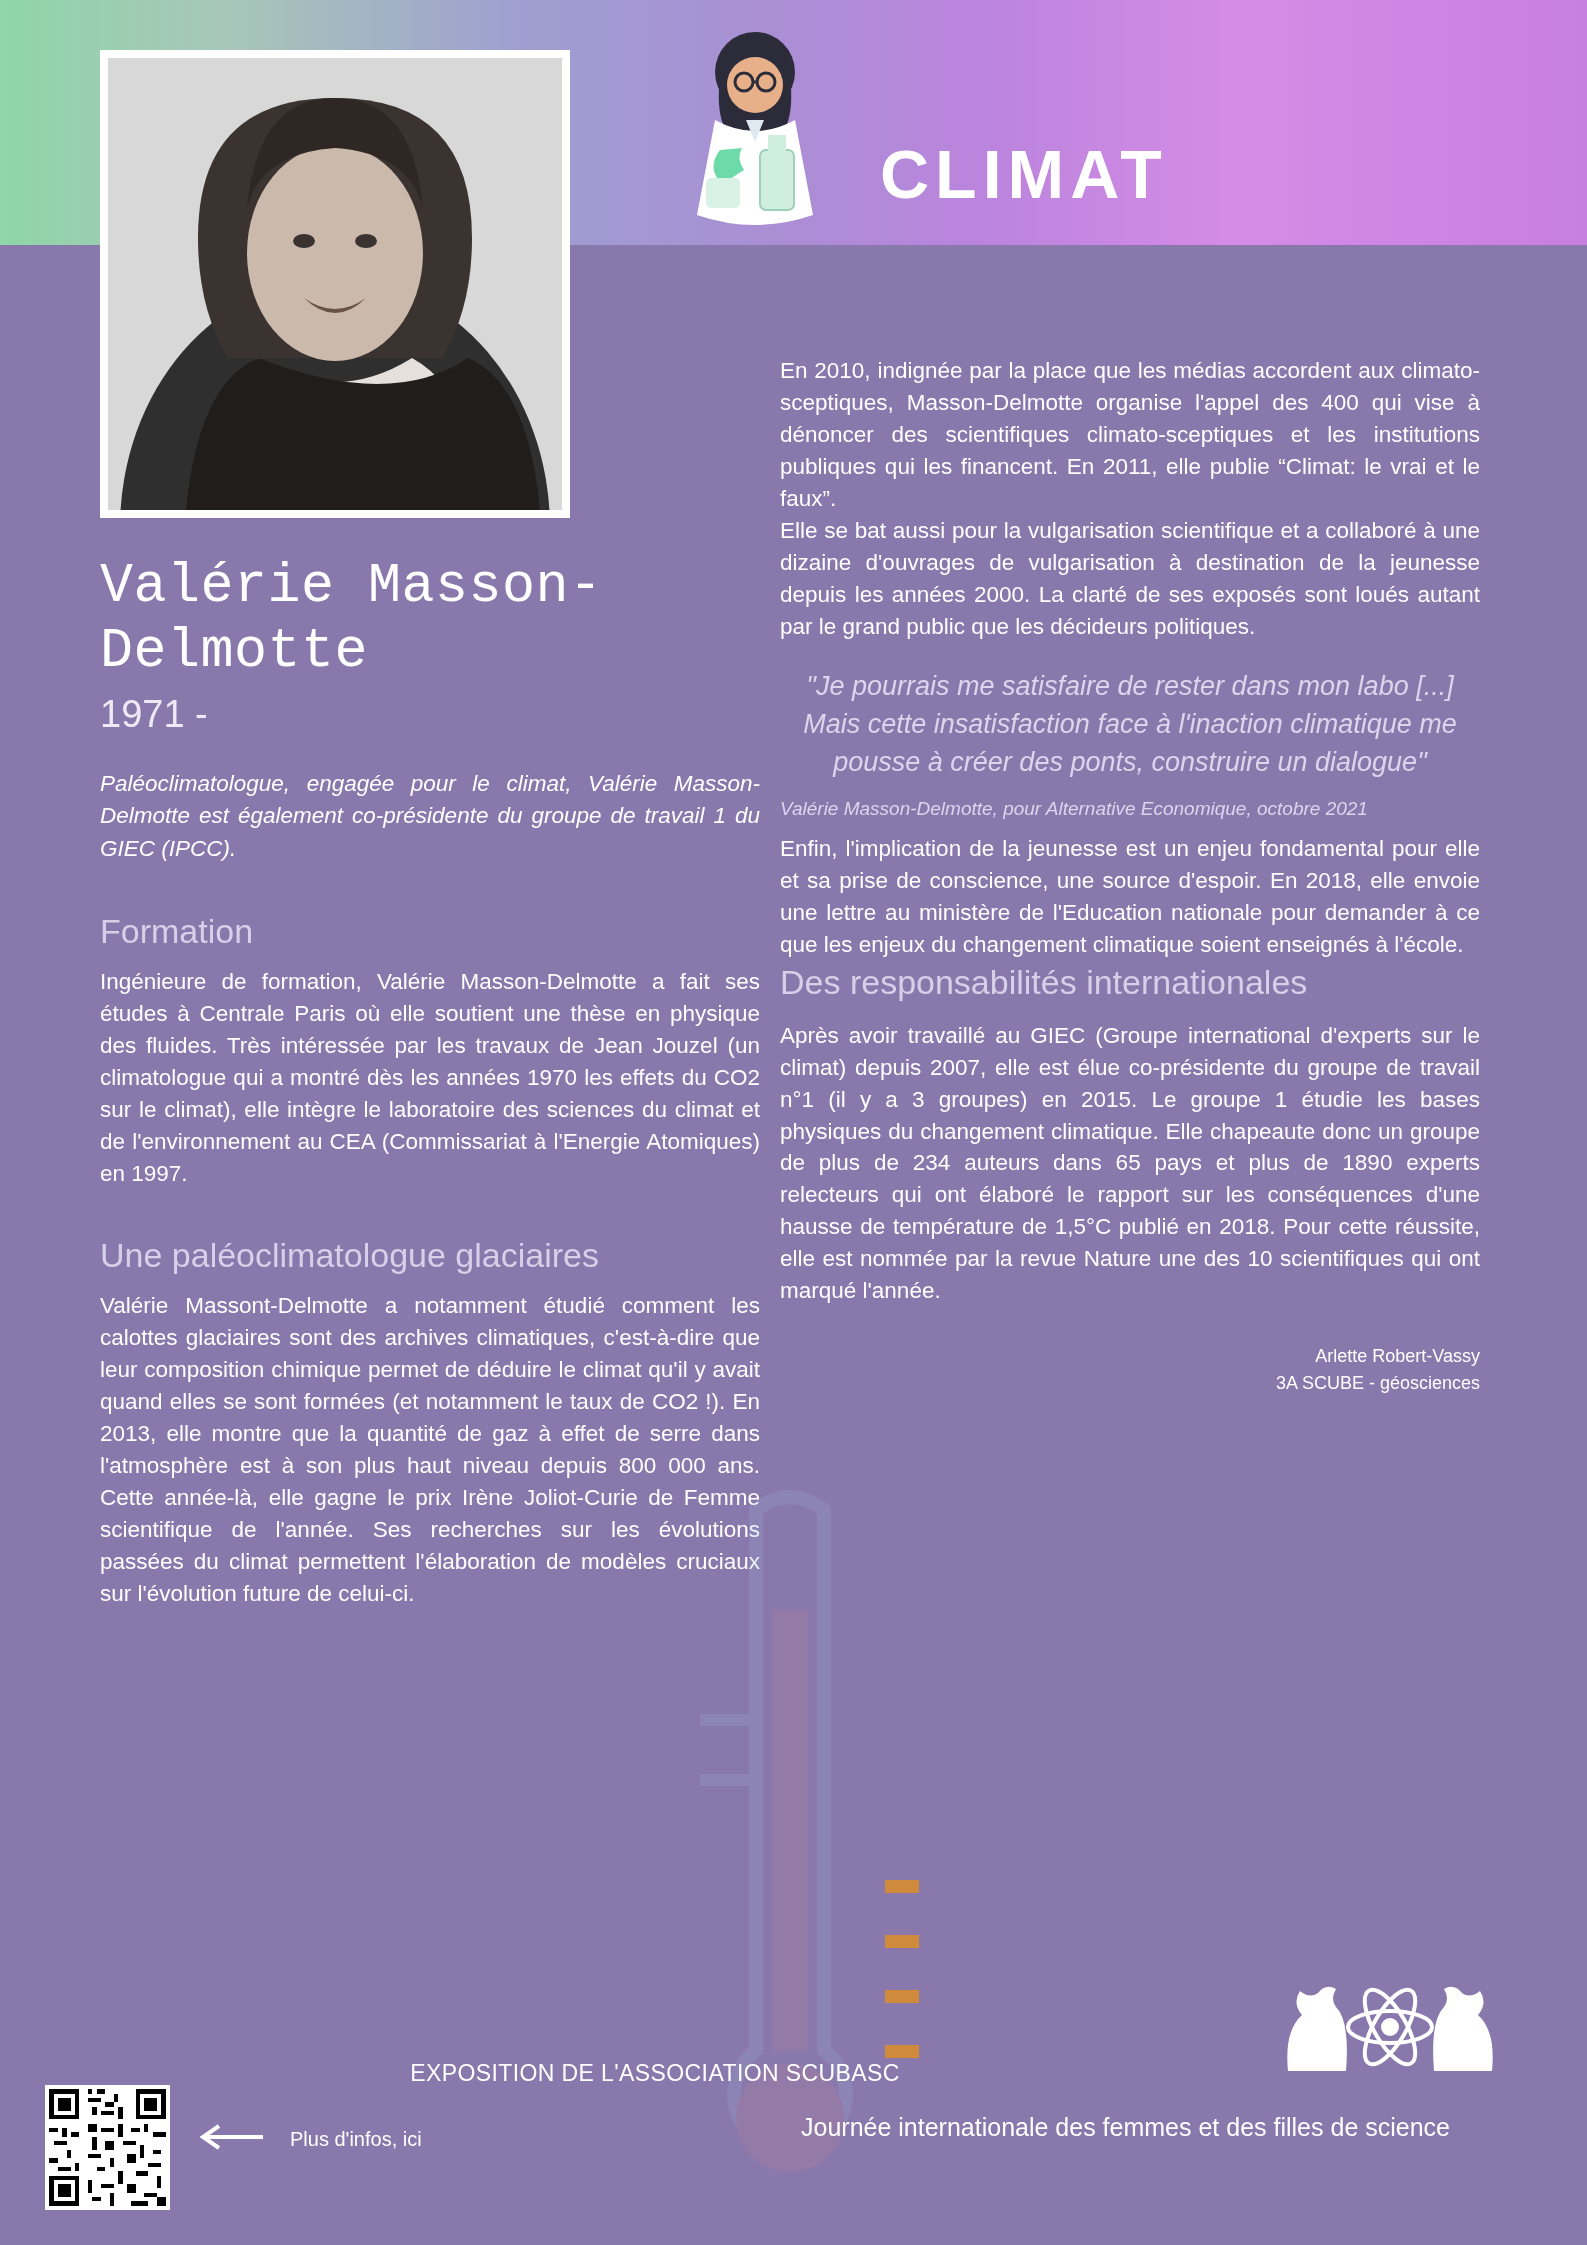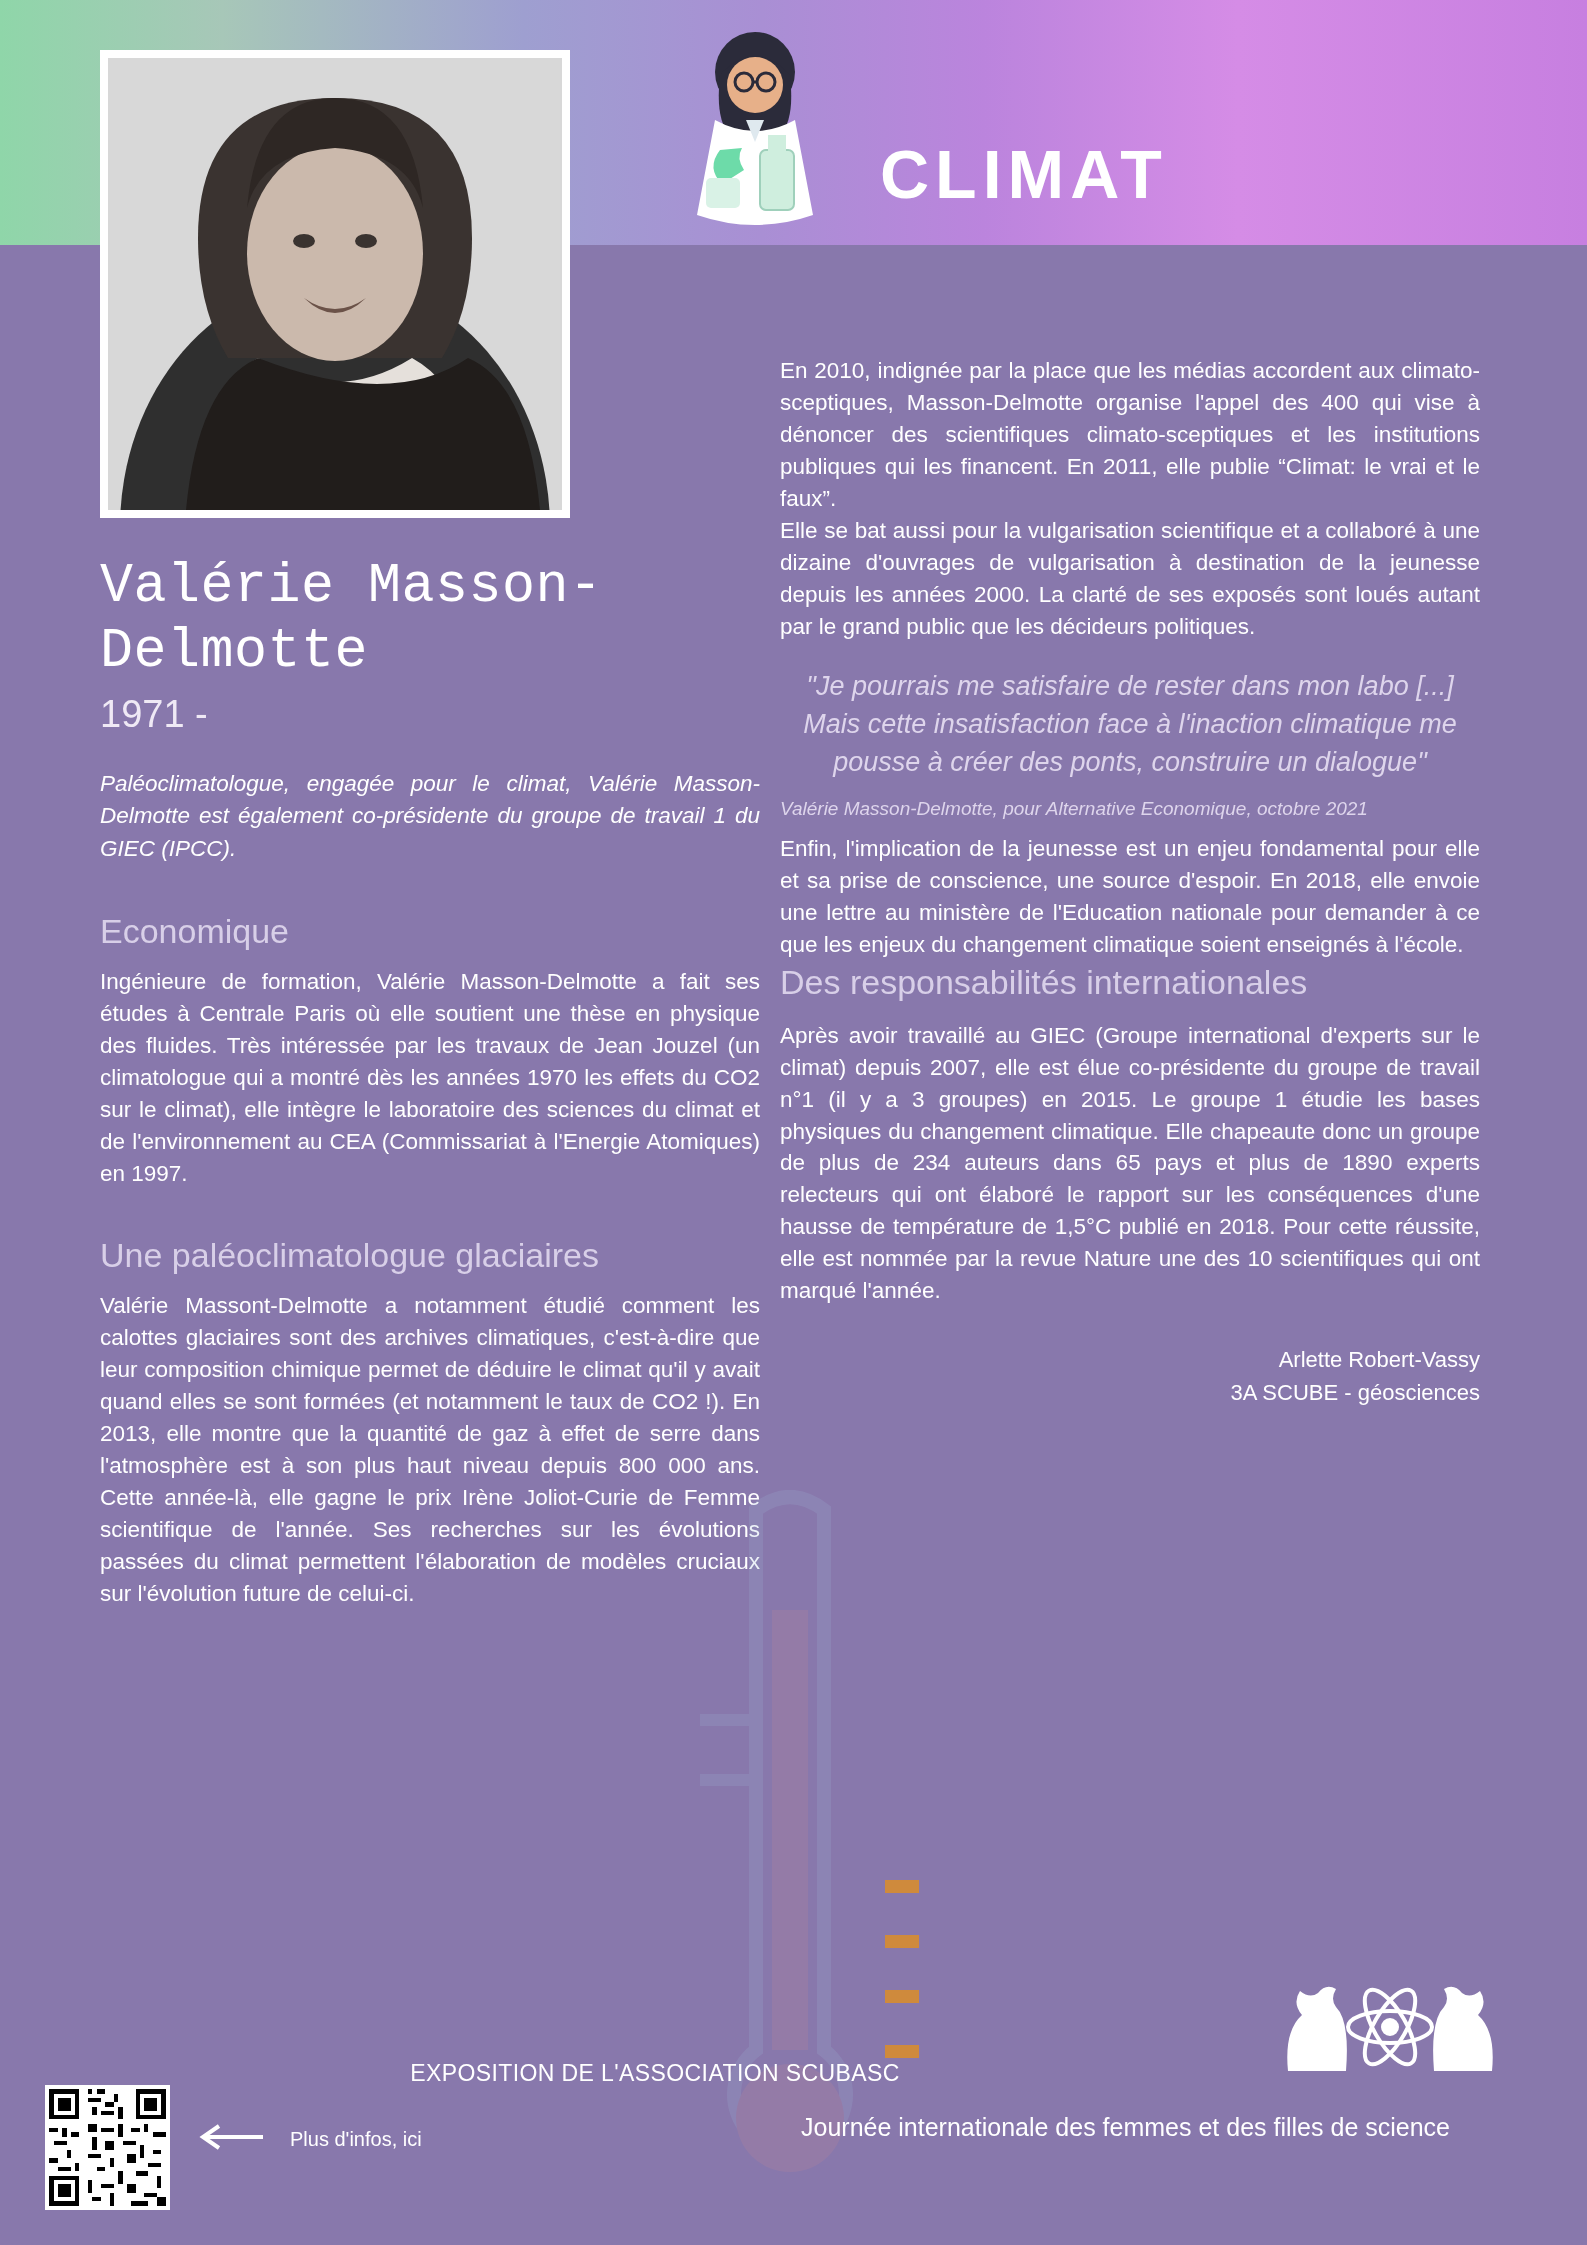--- a/index.html
+++ b/index.html
@@ -63,21 +63,21 @@
     font-size: 34px; color:#d8cfe8; margin-bottom:16px; line-height:1.25; font-weight:400;
   }
   .quote {
     font-size: 27px; font-style: italic; color:#ded5ec; line-height:1.4;
     text-align:center; margin: 26px 0 14px 0;
   }
   .quote-src {
     font-size: 19px; font-style: italic; color:#ded5ec; text-align:left; line-height:1.35;
     margin-bottom: 12px;
   }
-  .signature { font-size: 22px; text-align:right; line-height:1.5; margin-top: 36px; }
+  .signature { font-size: 18px; text-align:right; line-height:1.5; margin-top: 36px; }
 
   
   .thermo { position:absolute; left:660px; top:1490px; width:260px; height:755px; opacity:.35; }
 
   
   .footer-line1 {
     position:absolute; left:0; top:2060px; width:1310px; text-align:center;
     font-size:23px; letter-spacing:.4px;
   }
   .footer-line2 {
@@ -129,21 +129,21 @@
       <path d="M150 300 q-60 26 -72 152 l354 0 q-12 -126 -72 -152 q-77 52 -210 0z" fill="#211d1b"></path>
     </svg>
   </div>
 </div>
 
 <div class="left-col">
   <div class="person-name">Valérie Masson-Delmotte</div>
   <div class="person-years">1971 -</div>
   <div class="person-desc">Paléoclimatologue, engagée pour le climat, Valérie Masson-Delmotte est également co-présidente du groupe de travail 1 du GIEC (IPCC).</div>
 
-  <div class="sec-head">Economique</div>
+  <div class="sec-head">Formation</div>
   <div class="body-text">Ingénieure de formation, Valérie Masson-Delmotte a fait ses études à Centrale Paris où elle soutient une thèse en physique des fluides. Très intéressée par les travaux de Jean Jouzel (un climatologue qui a montré dès les années 1970 les effets du CO2 sur le climat), elle intègre le laboratoire des sciences du climat et de l'environnement au CEA (Commissariat à l'Energie Atomiques) en 1997.</div>
 
   <div class="sec-head">Une paléoclimatologue glaciaires</div>
   <div class="body-text">Valérie Massont-Delmotte a notamment étudié comment les calottes glaciaires sont des archives climatiques, c'est-à-dire que leur composition chimique permet de déduire le climat qu'il y avait quand elles se sont formées (et notamment le taux de CO2 !). En 2013, elle montre que la quantité de gaz à effet de serre dans l'atmosphère est à son plus haut niveau depuis 800 000 ans. Cette année-là, elle gagne le prix Irène Joliot-Curie de Femme scientifique de l'année. Ses recherches sur les évolutions passées du climat permettent l'élaboration de modèles cruciaux sur l'évolution future de celui-ci.</div>
 </div>
 
 <div class="right-col">
   <div class="body-text">En 2010, indignée par la place que les médias accordent aux climato-sceptiques, Masson-Delmotte organise l'appel des 400 qui vise à dénoncer des scientifiques climato-sceptiques et les institutions publiques qui les financent. En 2011, elle publie “Climat: le vrai et le faux”.</div>
   <div class="body-text">Elle se bat aussi pour la vulgarisation scientifique et a collaboré à une dizaine d'ouvrages de vulgarisation à destination de la jeunesse depuis les années 2000. La clarté de ses exposés sont loués autant par le grand public que les décideurs politiques.</div>
 

